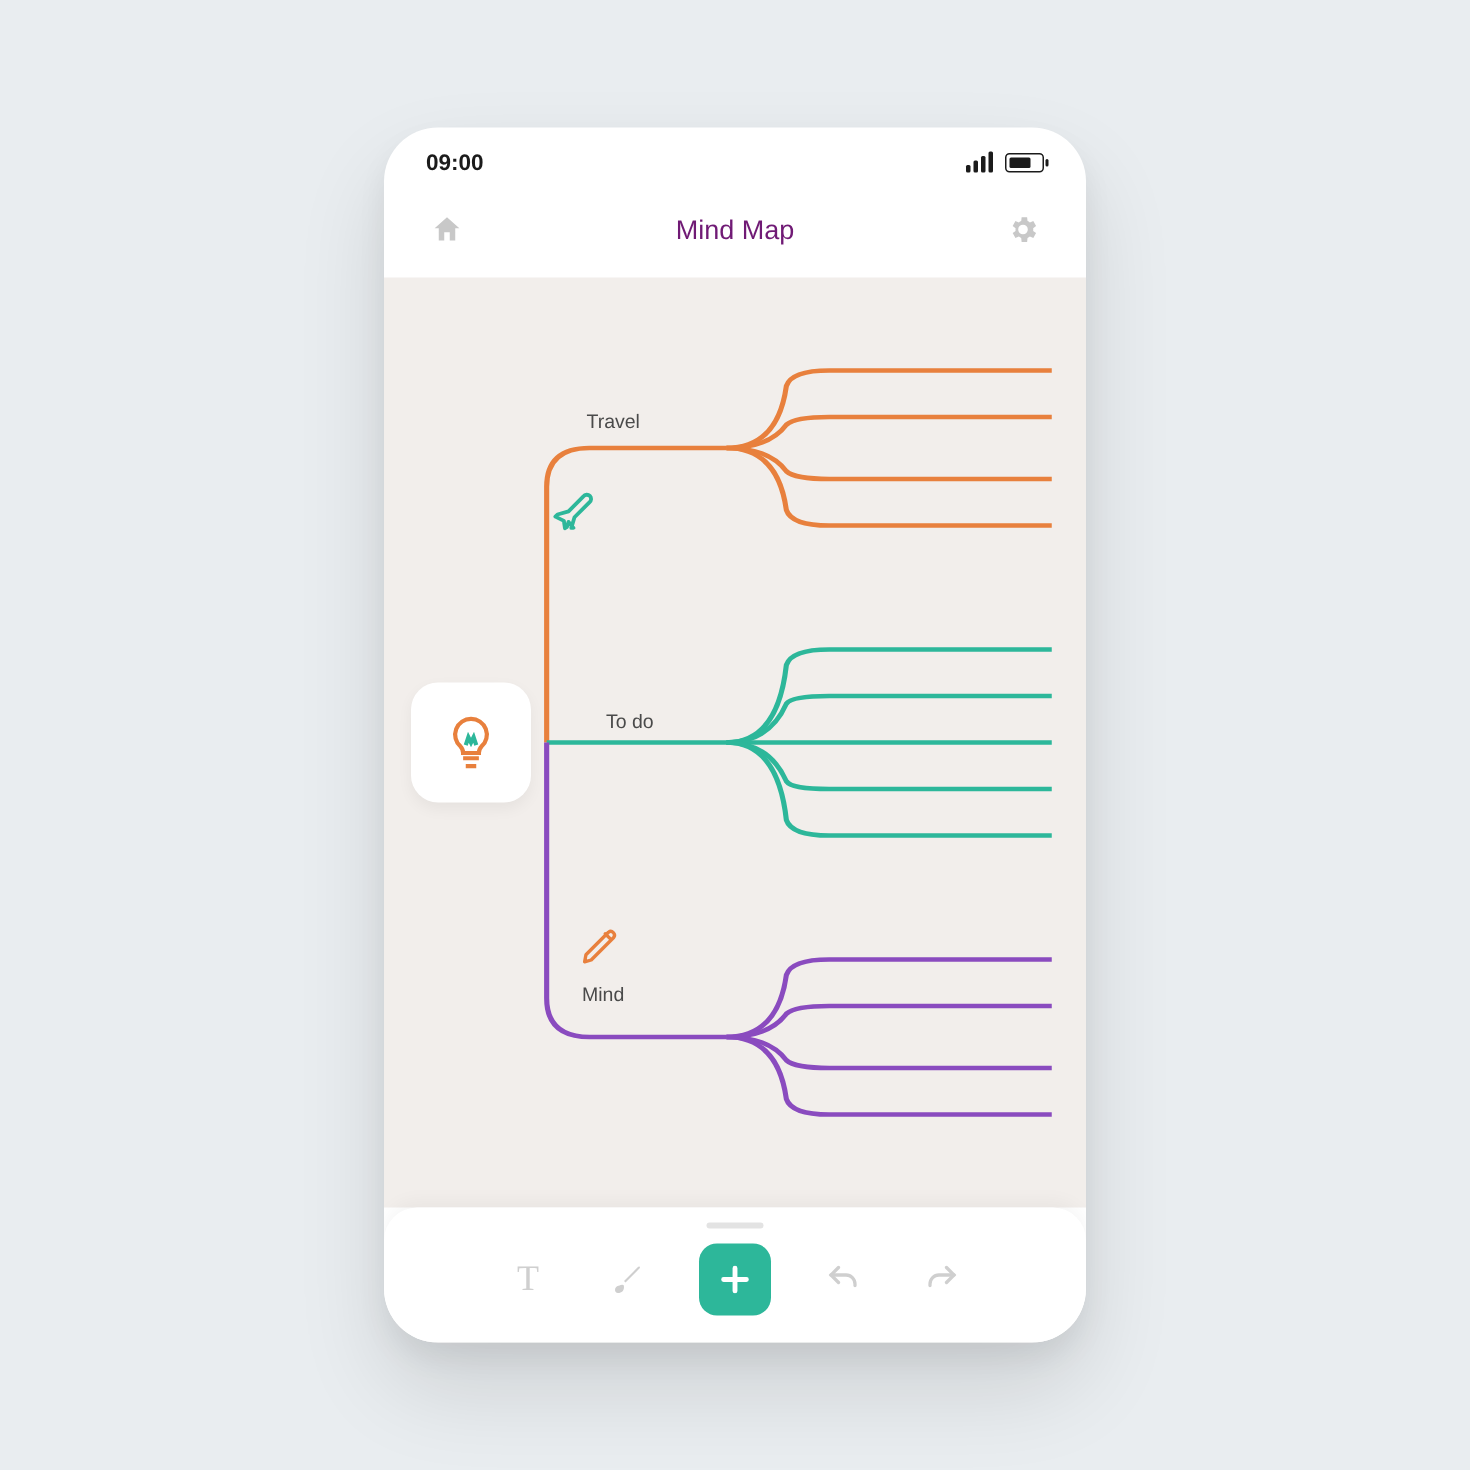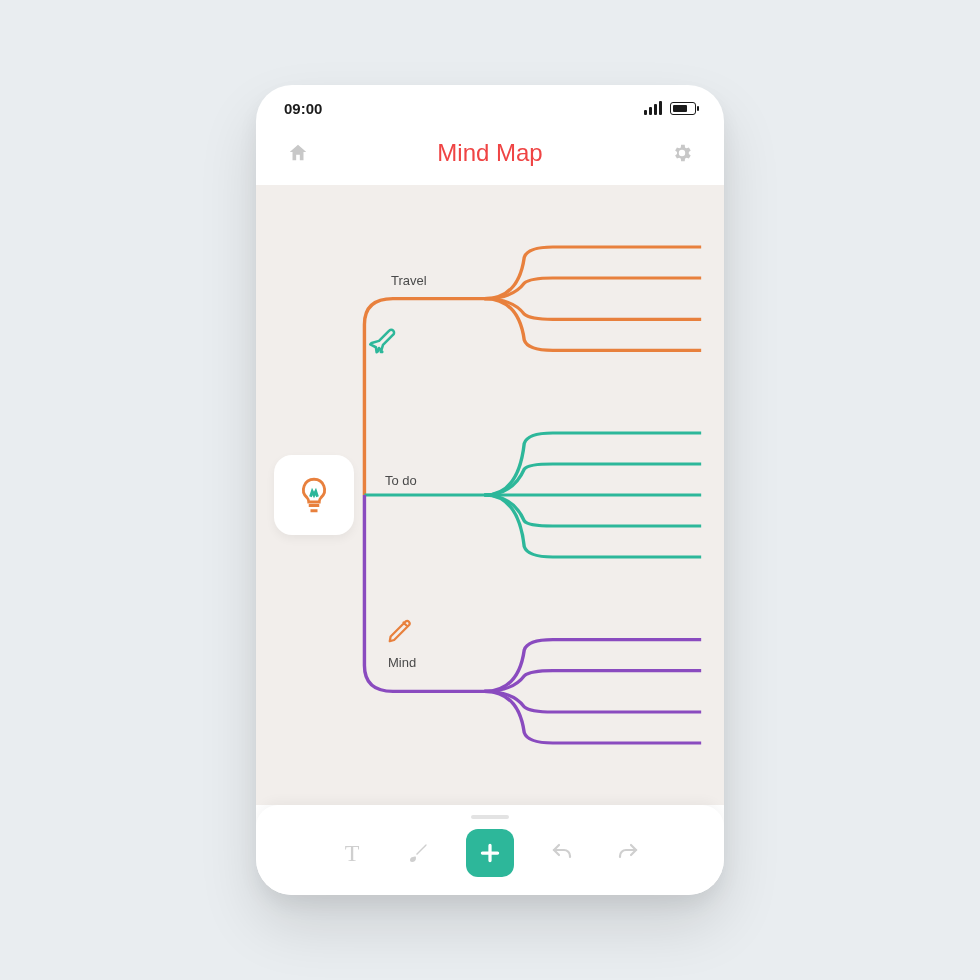--- a/index.html
+++ b/index.html
@@ -46,21 +46,21 @@
   .battery i{position:absolute;left:2px;top:2px;bottom:2px;width:60%;background:#1b1b1b;border-radius:1px;}
 
   
   .header {
     height: 54px;
     display:flex;
     align-items:center;
     justify-content:space-between;
     padding: 0 28px 10px 28px;
   }
-  .header-title { font-size: 24px; color:#ef4444; font-weight:500; }
+  .header-title { font-size: 18px; color:#701a75; font-weight:500; }
   .icon-btn { width:28px; height:28px; display:flex; align-items:center; justify-content:center; color:#c8c8c8; cursor:pointer; }
 
   
   .canvas {
     flex:1;
     background:#f2eeeb;
     position:relative;
     overflow:hidden;
   }
   .root-node {
@@ -166,21 +166,21 @@
 
     <div class="root-node">
       <svg width="42" height="42" viewBox="0 0 24 24" fill="none" stroke="#e8803d" stroke-width="1.6">
         <path d="M9 18h6M10 21h4"></path>
         <path d="M12 3a6 6 0 00-4 10.5c.8.8 1 1.5 1 2.5h6c0-1 .2-1.7 1-2.5A6 6 0 0012 3z"></path>
         <path d="M10 13l1-3 1 2 1-2 1 3" stroke="#2db79a"></path>
       </svg>
     </div>
 
     <span class="node-label" style="left:135px; top:88px;text-align:center;">Travel</span>
-    <span class="node-label" style="left:129px; top:288px;">To do</span>
+    <span class="node-label" style="left:148px; top:288px;">To do</span>
     <span class="node-label" style="left:132px; top:470px;">Mind</span>
 
     <span class="decor-icon" style="left:110px; top:140px;">
       <svg width="34" height="34" viewBox="0 0 24 24" fill="none" stroke="#2db79a" stroke-width="1.8" stroke-linecap="round" stroke-linejoin="round">
           <path d="M10.5 19l1.5-5 7-7a2 2 0 10-2.8-2.8l-7 7L4 12.7l-1 1 4 2 .5 3.5 1-.7.7-2.3 2.3 2.8z"></path>
         </svg>
     </span>
     <span class="decor-icon" style="left:130px; top:430px;">
       <svg width="30" height="30" viewBox="0 0 24 24" fill="none" stroke="#e8803d" stroke-width="1.8" stroke-linecap="round" stroke-linejoin="round">
           <path d="M3 21l3.5-1 12-12a2 2 0 00-2.8-2.8l-12 12L3 21zM14 6l3 3"></path>

